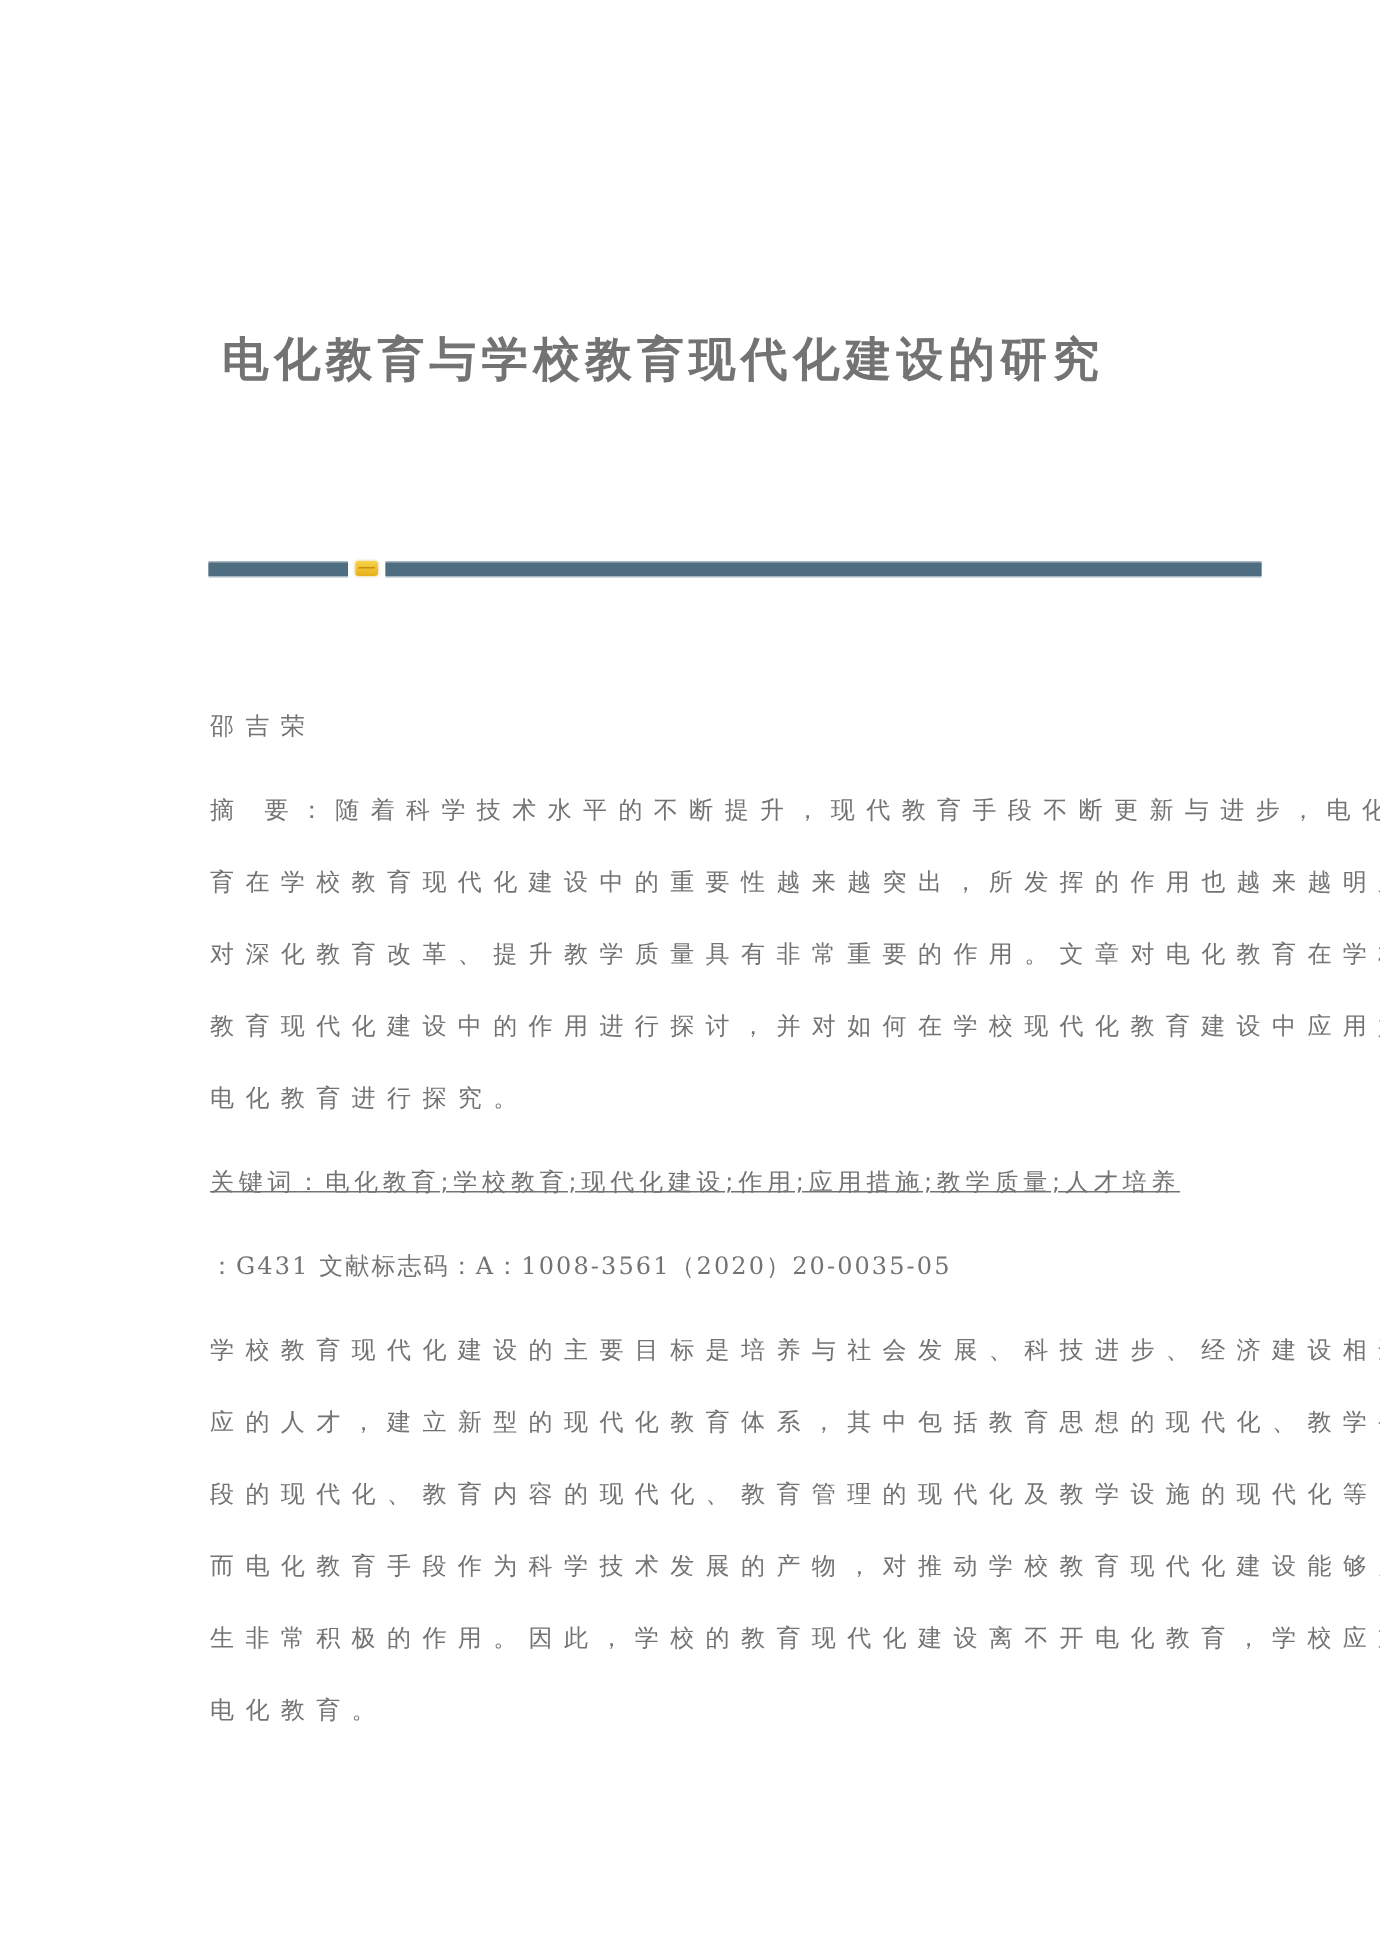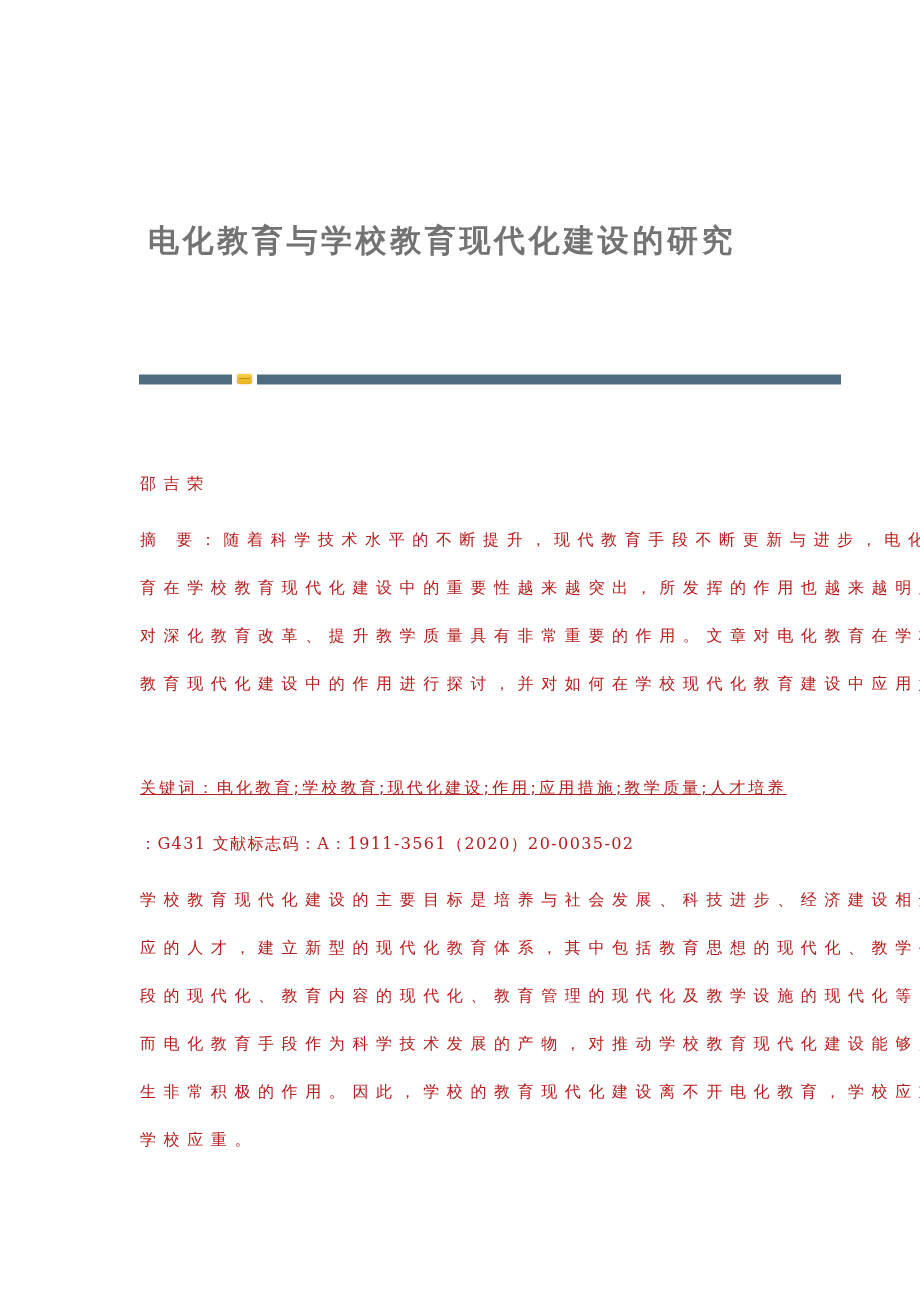--- a/index.html
+++ b/index.html
@@ -73,21 +73,21 @@
       background: #c48f0c;
     }
     .text-block {
       position: absolute;
       left: 140px;
       width: 660px;
       font-family: "DejaVu Sans", "Liberation Sans", sans-serif;
       font-size: 16px;
       letter-spacing: 7.6px;
       line-height: 48px;
-      color: #b91c1c;
+      color: #737373;
     }
     .author {
       top: 460px;
     }
     .abstract {
       top: 516px;
     }
     .keywords {
       top: 764px;
       letter-spacing: 3.2px;
@@ -120,26 +120,27 @@
   <div class="bar-right"></div>
 </div>
 
 <div class="text-block author">邵吉荣</div>
 
 <div class="text-block abstract">
   <span class="line">摘 要：随着科学技术水平的不断提升，现代教育手段不断更新与进步，电化教</span>
   <span class="line">育在学校教育现代化建设中的重要性越来越突出，所发挥的作用也越来越明显，</span>
   <span class="line">对深化教育改革、提升教学质量具有非常重要的作用。文章对电化教育在学校</span>
   <span class="line">教育现代化建设中的作用进行探讨，并对如何在学校现代化教育建设中应用好</span>
+  <span class="line">电化教育进行探究。</span>
 </div>
 
 <div class="text-block keywords">关键词：电化教育;学校教育;现代化建设;作用;应用措施;教学质量;人才培养</div>
 
-<div class="text-block classification">：G431 文献标志码：A：1911-3561（2020）20-0035-02</div>
+<div class="text-block classification">：G431 文献标志码：A：1008-3561（2020）20-0035-05</div>
 
 <div class="text-block body-para">
   <span class="line">学校教育现代化建设的主要目标是培养与社会发展、科技进步、经济建设相适</span>
   <span class="line">应的人才，建立新型的现代化教育体系，其中包括教育思想的现代化、教学手</span>
   <span class="line">段的现代化、教育内容的现代化、教育管理的现代化及教学设施的现代化等。</span>
   <span class="line">而电化教育手段作为科学技术发展的产物，对推动学校教育现代化建设能够产</span>
   <span class="line">生非常积极的作用。因此，学校的教育现代化建设离不开电化教育，学校应重</span>
-  <span class="line">学校应重。</span>
+  <span class="line">电化教育。</span>
 </div>
 
 </body></html>

